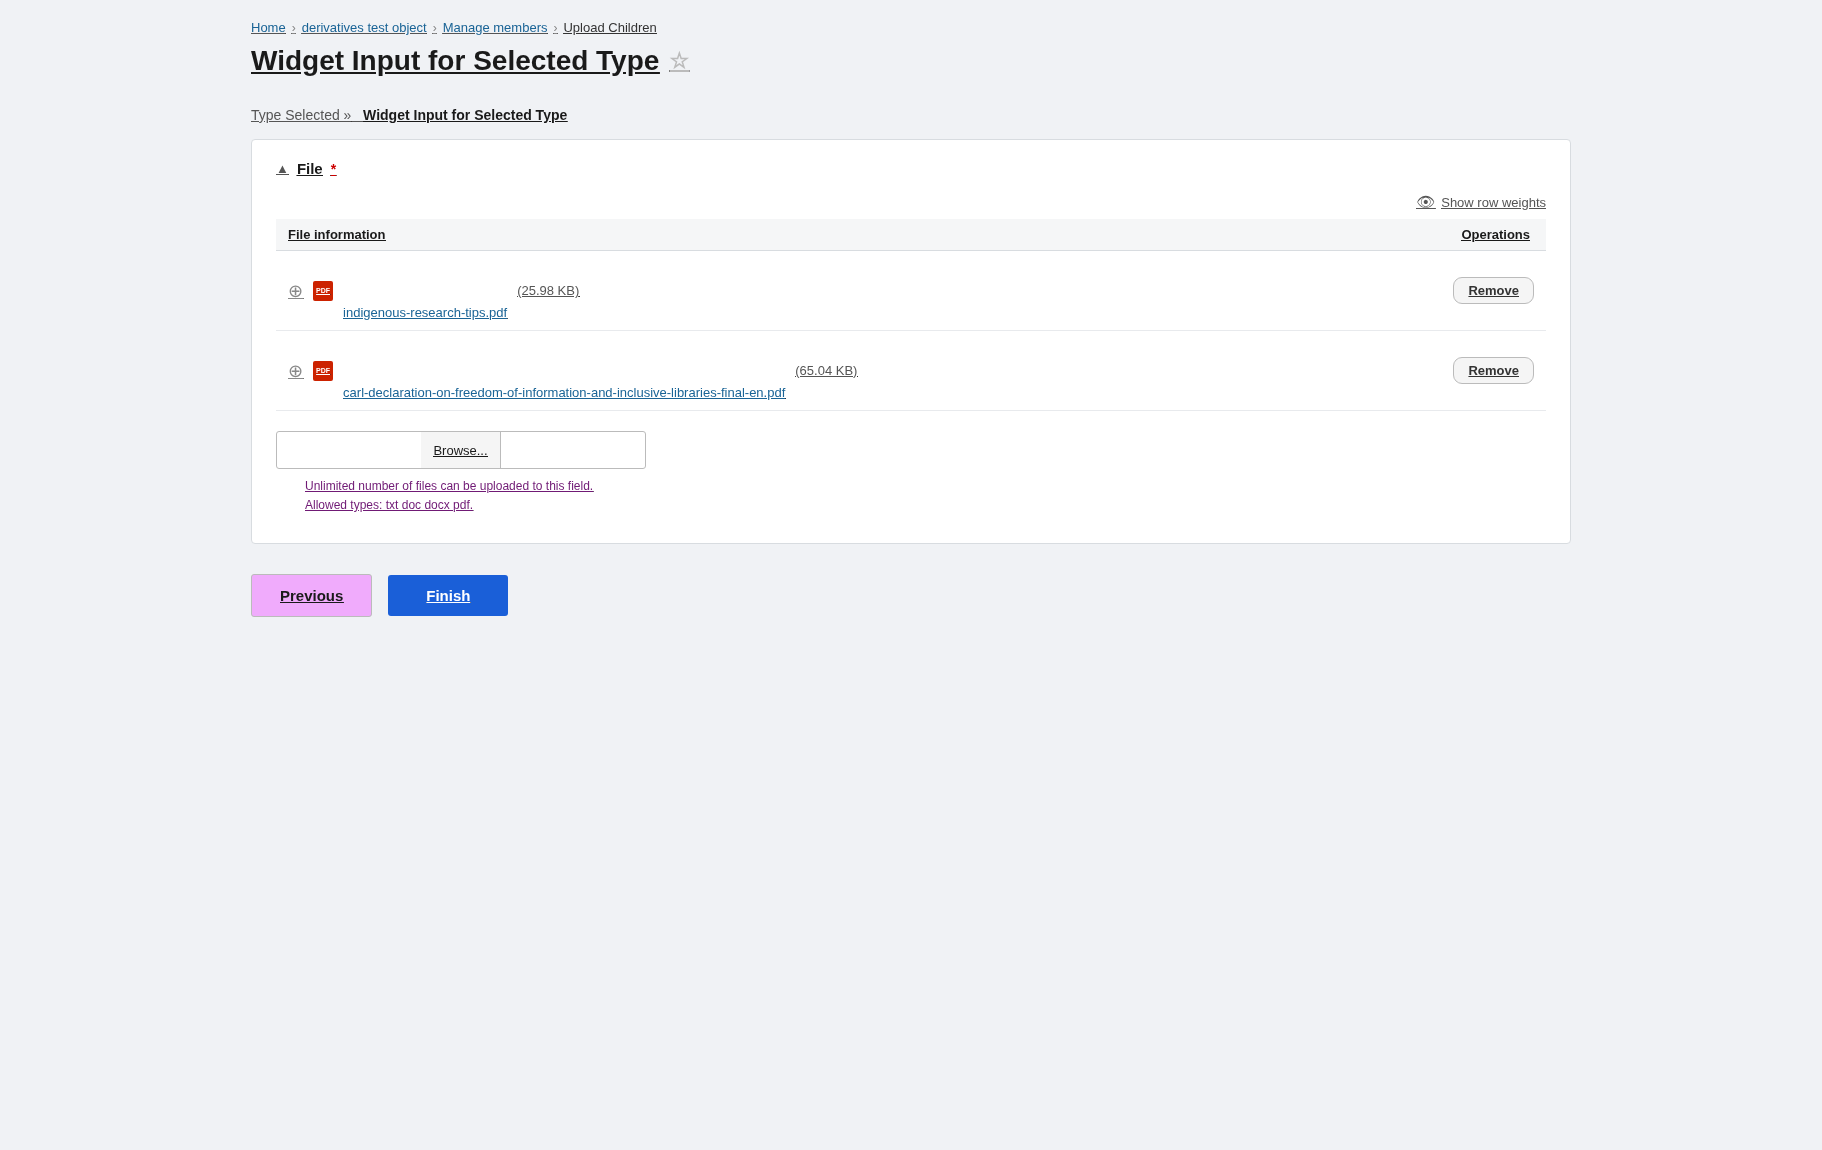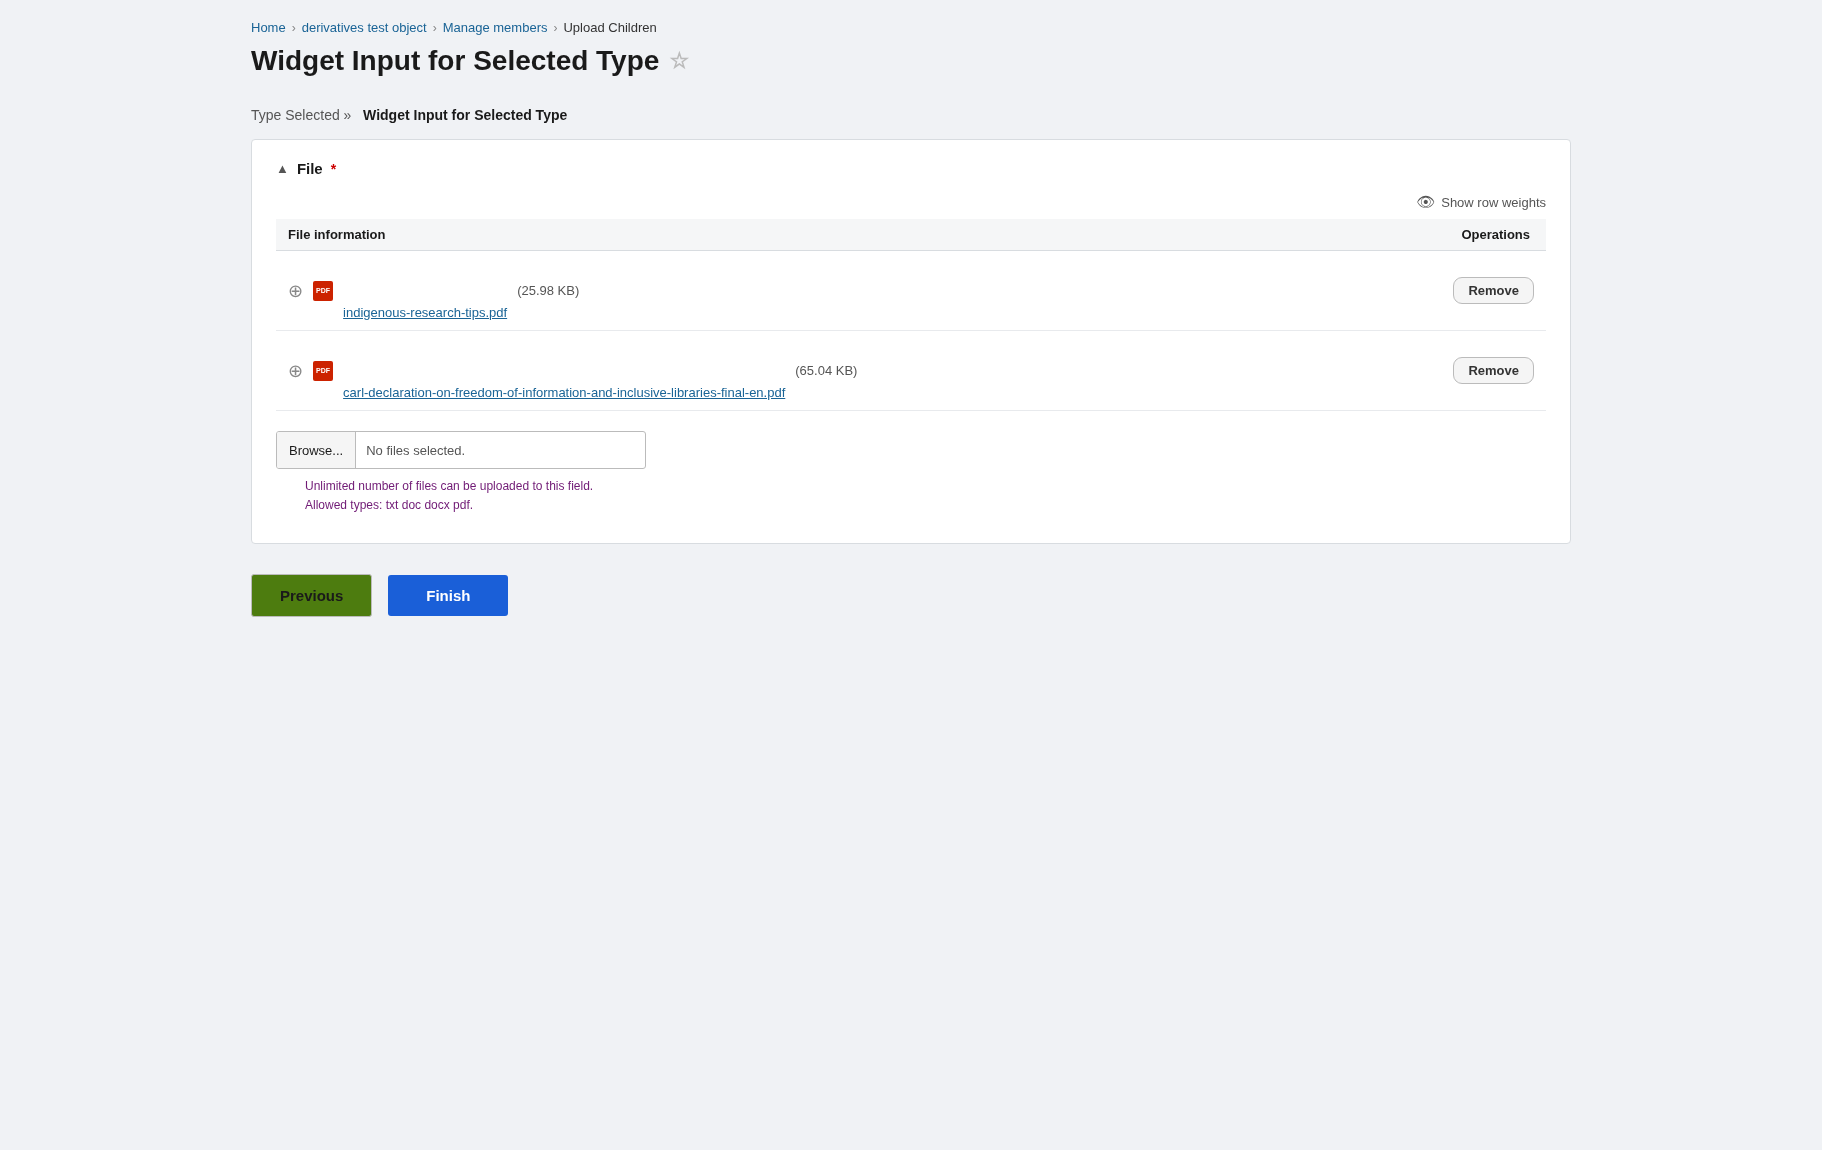--- a/index.html
+++ b/index.html
@@ -1,15 +1,15 @@
 <!DOCTYPE html>
 <html><head>
   <meta charset="utf-8">
   <style>
-    * { box-sizing: border-box; margin: 0; padding: 0; }
+    * { box-sizing: border-box; margin: 0; padding: 0; text-decoration: underline; }
     body {
       font-family: -apple-system, BlinkMacSystemFont, 'Segoe UI', Arial, sans-serif;
       background: #f0f2f5;
       color: #1a1a1a;
       font-size: 14px;
     }
     .page-wrapper {
       max-width: 1380px;
       margin: 0 auto;
       padding: 20px 30px 60px 30px;
@@ -157,20 +157,21 @@
     }
     .file-input-wrapper {
       display: flex;
       align-items: center;
       border: 1px solid #bbb;
       border-radius: 3px;
       overflow: hidden;
       width: 370px;
       height: 38px;
       background: #fff;
+      flex-direction: column;
     }
     .browse-btn {
       background: #f5f5f5;
       border: none;
       border-right: 1px solid #bbb;
       padding: 0 12px;
       height: 100%;
       font-size: 13px;
       font-weight: 500;
       color: #1a1a1a;
@@ -189,21 +190,21 @@
       line-height: 1.6;
       margin-left: 29px;
     }
     .bottom-actions {
       display: flex;
       align-items: center;
       gap: 16px;
       margin-top: 10px;
     }
     .prev-btn {
-      background: #4d7c0f;
+      background: #f0abfc;
       border: 1px solid #bbb;
       border-radius: 3px;
       padding: 12px 28px;
       font-size: 15px;
       font-weight: 700;
       color: #1a1a1a;
       cursor: pointer;
       min-width: 120px;
     }
     .finish-btn {

